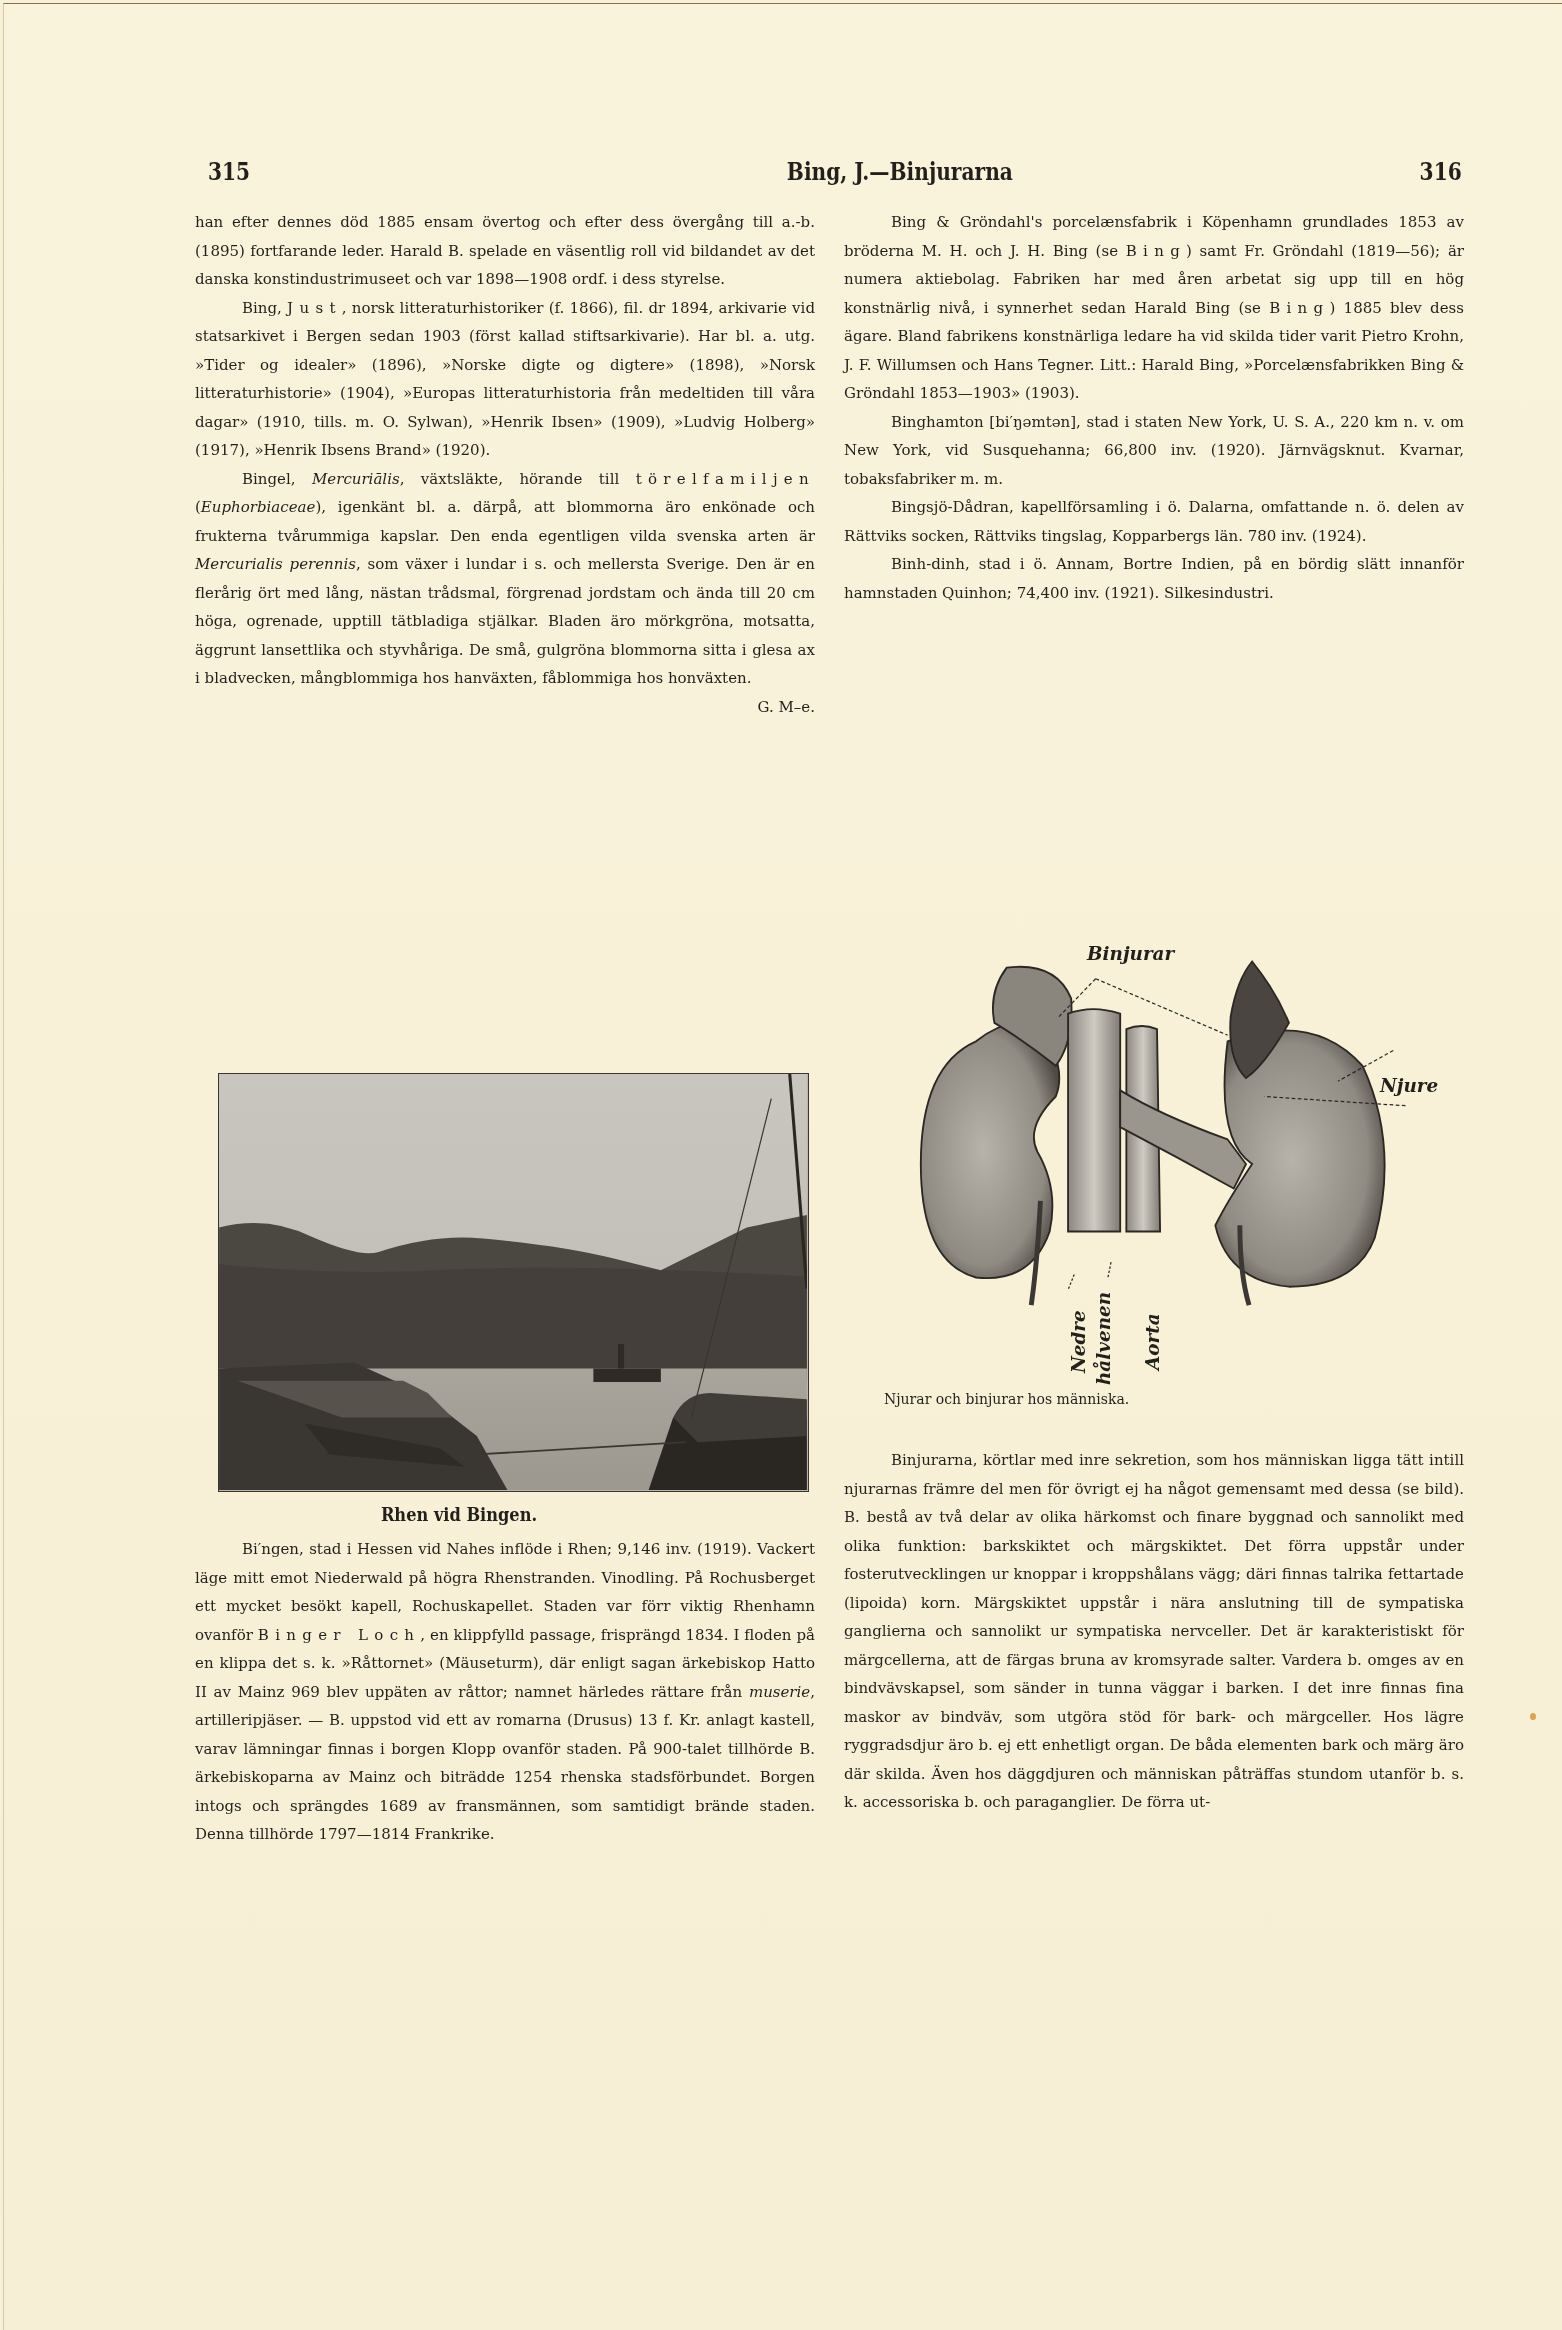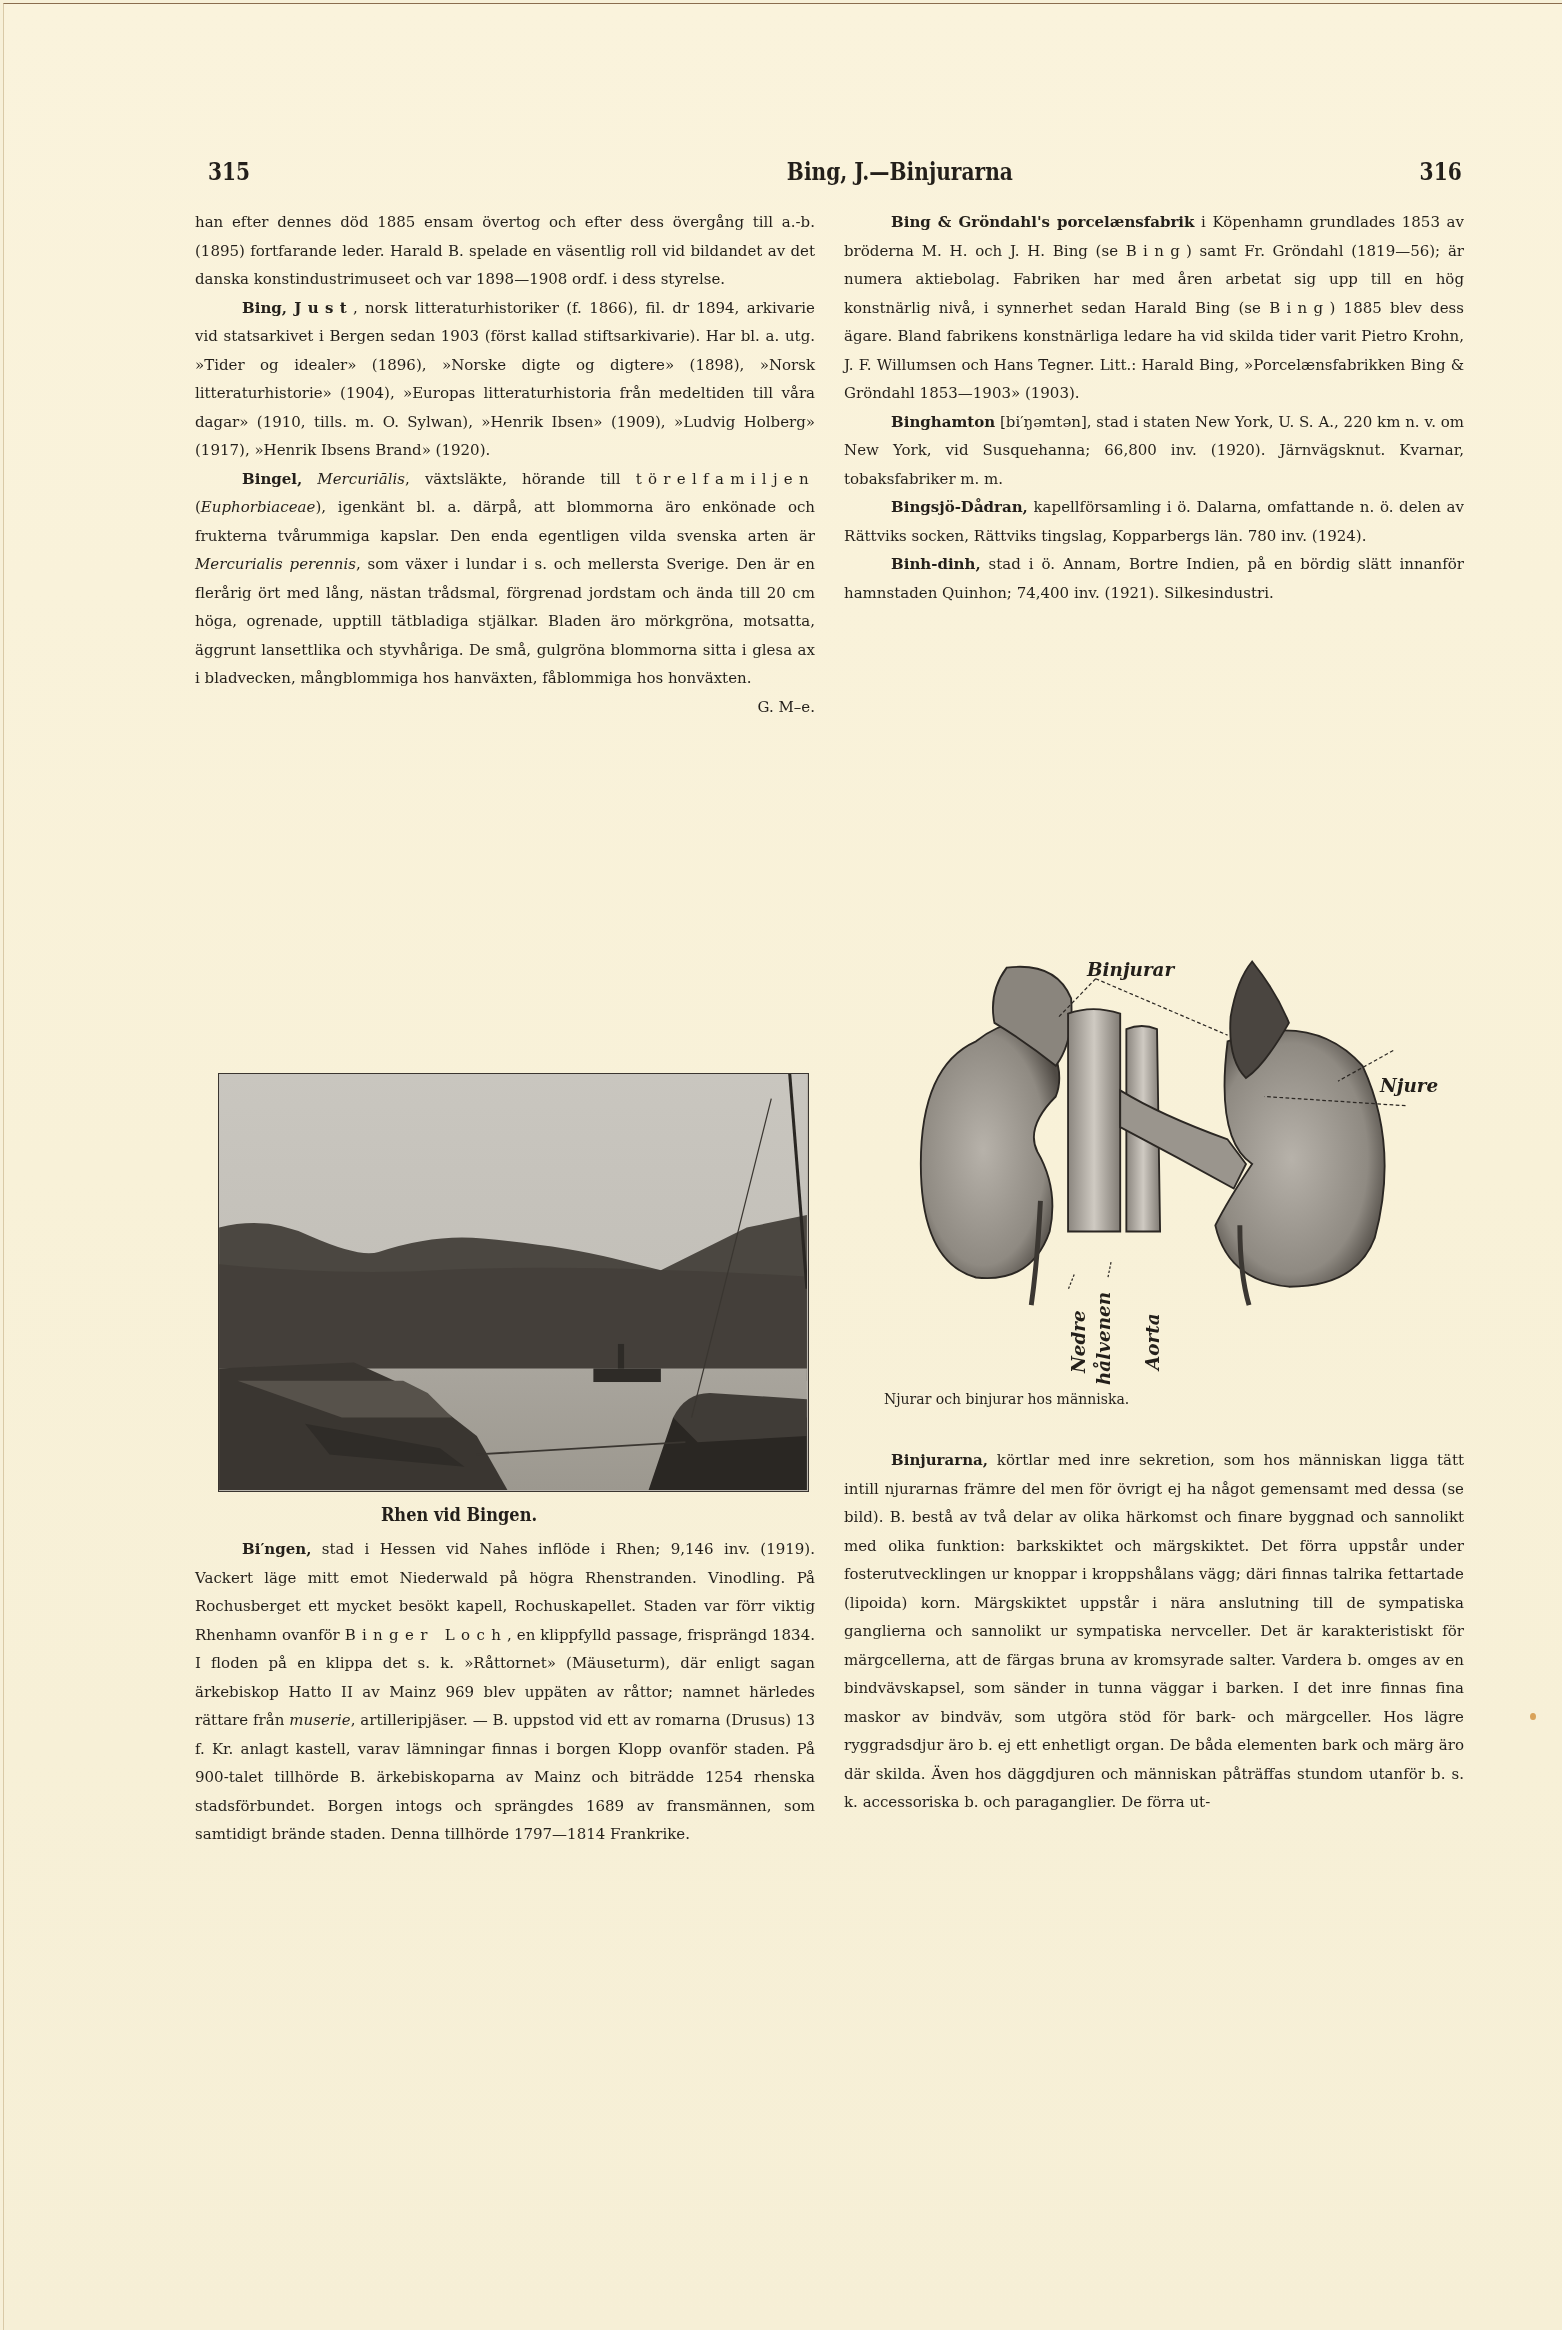--- a/index.html
+++ b/index.html
@@ -35,21 +35,21 @@
     font-size: 15px;
     line-height: 28.5px;
     text-align: justify;
     hyphens: manual;
   }
   .col-left { left: 195px; top: 208px; }
   .col-right { left: 844px; top: 208px; }
   .para { margin: 0; text-indent: 0; }
   .para.indent { text-indent: 47px; }
   .para + .para { margin-top: 0; }
-  .kw { font-weight: bold; }
+  .kw { font-weight: normal; }
   .sp { letter-spacing: 0.42em; }
   .it { font-style: italic; }
   .sig { float: right; }
 
   
   .photo-figure { position: absolute; left: 218px; top: 1073px; width: 482px; }
   .photo {
     width: 591px; height: 419px; position: relative; overflow: hidden;
     background: #b9b5ad;
     border: 1.2px solid #3a3530;
@@ -167,21 +167,21 @@
     <path d="M385 240 Q450 280 560 320 L590 360 L570 400 Q480 350 385 300 Z" fill="#9a958d" stroke="#2b2723" stroke-width="3"></path>
 
     <path d="M255 420 Q250 520 240 590" fill="none" stroke="#3b3732" stroke-width="8"></path>
     <path d="M580 460 Q580 540 595 590" fill="none" stroke="#3b3732" stroke-width="8"></path>
 
     <path d="M345 58 L285 120 M345 58 L560 150" fill="none" stroke="#2b2723" stroke-width="2" stroke-dasharray="6,4"></path>
     <path d="M830 175 L740 225" fill="none" stroke="#2b2723" stroke-width="2" stroke-dasharray="6,4"></path>
     <path d="M850 265 L620 250" fill="none" stroke="#2b2723" stroke-width="2" stroke-dasharray="6,4"></path>
     <path d="M310 540 L300 565 M370 520 L365 545" fill="none" stroke="#2b2723" stroke-width="2" stroke-dasharray="4,3"></path>
   </svg>
-  <div class="fig-label" style="left:203px; top:0px;margin-top:16px;">Binjurar</div>
+  <div class="fig-label" style="left:203px; top:0px;">Binjurar</div>
   <div class="fig-label" style="left:496px; top:132px;">Njure</div>
   <div class="fig-label" style="left:184px; top:344px; transform:rotate(-90deg); transform-origin:left top; top:430px;">Nedre</div>
   <div class="fig-label" style="left:209px; top:442px; transform:rotate(-90deg); transform-origin:left top;">hålvenen</div>
   <div class="fig-label" style="left:258px; top:427px; transform:rotate(-90deg); transform-origin:left top;">Aorta</div>
   <div class="fig-caption">Njurar och binjurar hos människa.</div>
 </div>
 
 <div class="col col-right" style="top:1446px">
   <p class="para indent"><span class="kw">Binjurarna,</span><span> körtlar med inre sekretion, som hos människan ligga tätt intill njurarnas främre del men för övrigt ej ha något gemensamt med dessa (se bild). B. bestå av två delar av olika härkomst och finare byggnad och sannolikt med olika funktion: barkskiktet och märgskiktet. Det förra uppstår under fosterutvecklingen ur knoppar i kroppshålans vägg; däri finnas talrika fettartade (lipoida) korn. Märgskiktet uppstår i nära anslutning till de sympatiska ganglierna och sannolikt ur sympatiska nervceller. Det är karakteristiskt för märgcellerna, att de färgas bruna av kromsyrade salter. Vardera b. omges av en bindvävskapsel, som sänder in tunna väggar i barken. I det inre finnas fina maskor av bindväv, som utgöra stöd för bark- och märgceller. Hos lägre ryggradsdjur äro b. ej ett enhetligt organ. De båda elementen bark och märg äro där skilda. Även hos däggdjuren och människan påträffas stundom utanför b. s. k. accessoriska b. och paraganglier. De förra ut-</span></p>
 </div>

